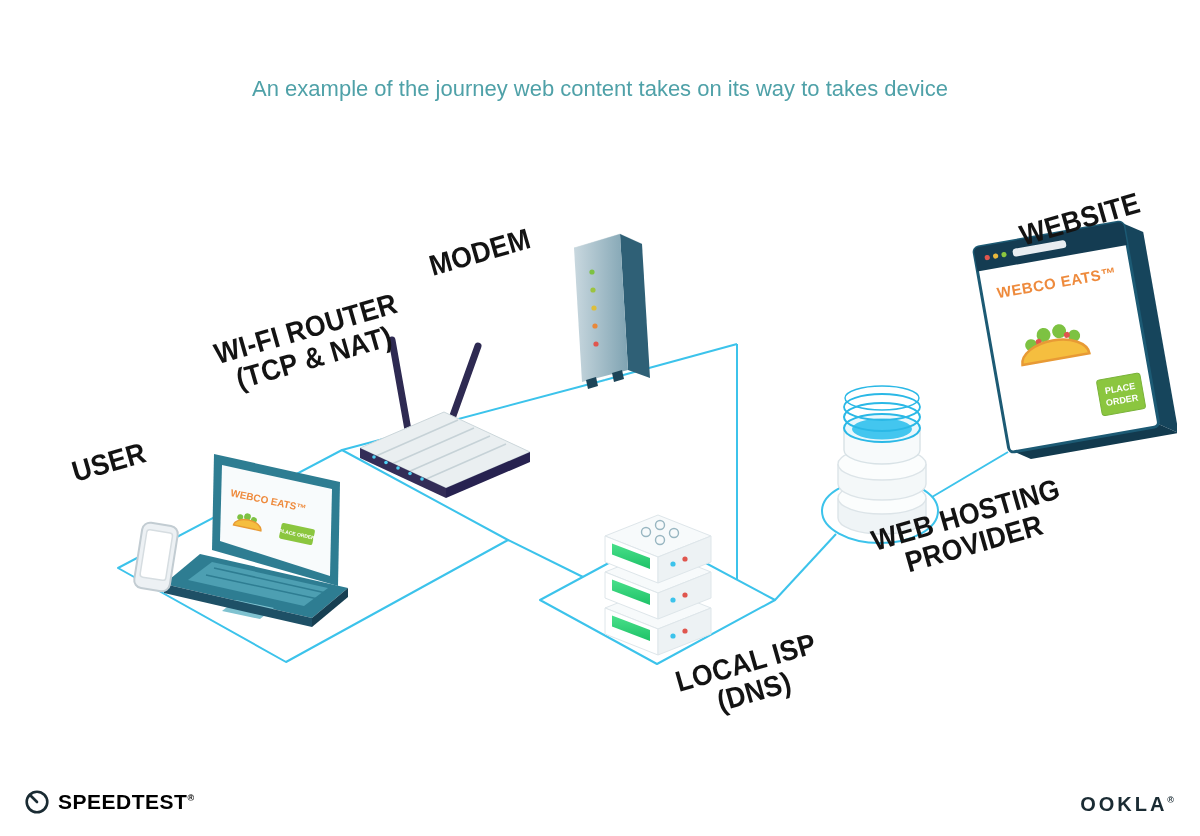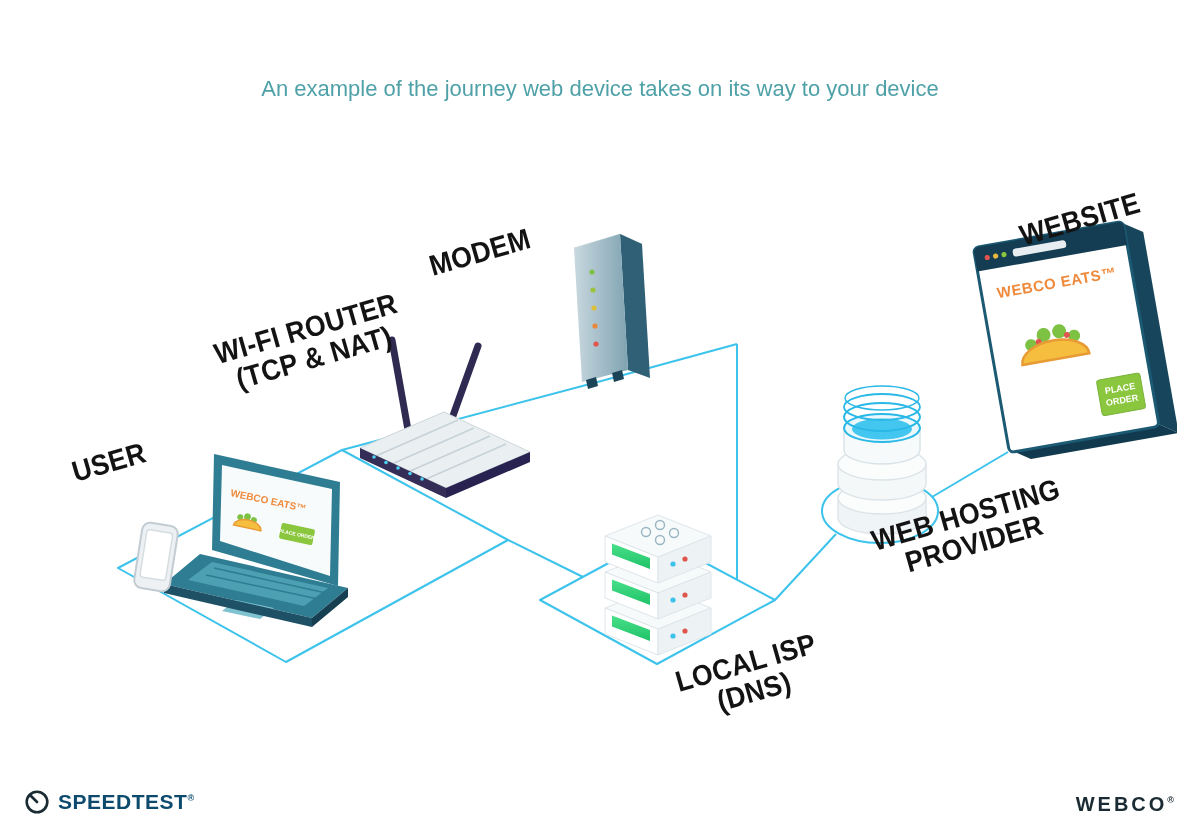--- a/index.html
+++ b/index.html
@@ -8,32 +8,32 @@
   .title { position:absolute; top:36px; left:0; width:100%; text-align:center;
            font-size:27px; font-weight:bold; color:#16323E; letter-spacing:0.2px; }
   .subtitle { position:absolute; top:76px; left:0; width:100%; text-align:center;
               font-size:22px; font-weight:400; color:#4FA1A8; }
   .lines { position:absolute; left:0; top:0; }
   .node { position:absolute; }
   .label { position:absolute; text-align:center; font-weight:bold; color:#131313;
            font-size:29px; line-height:1.02; letter-spacing:0.3px;
            transform:rotate(-16deg) scale(0.92,1); transform-origin:center; white-space:nowrap; }
   .footer-speedtest { position:absolute; left:24px; top:789px; display:flex; align-items:center;
-                      gap:8px; color:#0c4a6e; }
+                      gap:8px; color:#000000; }
   .footer-speedtest .word { font-size:21px; font-weight:bold; letter-spacing:0.5px; }
   .footer-ookla { position:absolute; right:26px; top:793px; color:#1A2B33; font-size:20px;
                   font-weight:bold; letter-spacing:3px; }
   .tm { font-size:9px; vertical-align:super; letter-spacing:0; }
 </style>
 </head>
 <body>
 
 <div class="page">
 
-  <div class="subtitle">An example of the journey web device takes on its way to your device</div>
+  <div class="subtitle">An example of the journey web content takes on its way to takes device</div>
 
   <svg class="lines" width="1200" height="836" viewBox="0 0 1200 836">
     <path d="M118,568 L342,450 L508,540 L286,662 Z" fill="none" stroke="#3CC3EB" stroke-width="2" stroke-linejoin="round"></path>
     <path d="M342,450 L605,380" fill="none" stroke="#3CC3EB" stroke-width="2"></path>
     <path d="M605,380 L737,344" fill="none" stroke="#3CC3EB" stroke-width="2"></path>
     <path d="M737,344 L737,580" fill="none" stroke="#3CC3EB" stroke-width="2"></path>
     <path d="M540,600 L657,537 L775,600 L657,664 Z" fill="none" stroke="#3CC3EB" stroke-width="2" stroke-linejoin="round"></path>
     <path d="M508,540 L583,577" fill="none" stroke="#3CC3EB" stroke-width="2"></path>
     <path d="M775,600 L836,534" fill="none" stroke="#3CC3EB" stroke-width="2"></path>
     <ellipse cx="880" cy="511" rx="58" ry="32" fill="none" stroke="#3CC3EB" stroke-width="2"></ellipse>
@@ -220,16 +220,16 @@
   </div>
 
   <div class="footer-speedtest">
     <svg width="26" height="26" viewBox="0 0 26 26">
       <circle cx="13" cy="13" r="10.3" fill="none" stroke="#1A2B33" stroke-width="2.6"></circle>
       <line x1="13" y1="13" x2="6" y2="6" stroke="#1A2B33" stroke-width="2.6" stroke-linecap="round"></line>
     </svg>
     <span class="word"><span>SPEEDTEST</span><span class="tm">®</span></span>
   </div>
   <div class="footer-ookla">
-    <span>WEBCO</span><span class="tm">®</span>
+    <span>OOKLA</span><span class="tm">®</span>
   </div>
 
 </div>
 
 </body></html>

